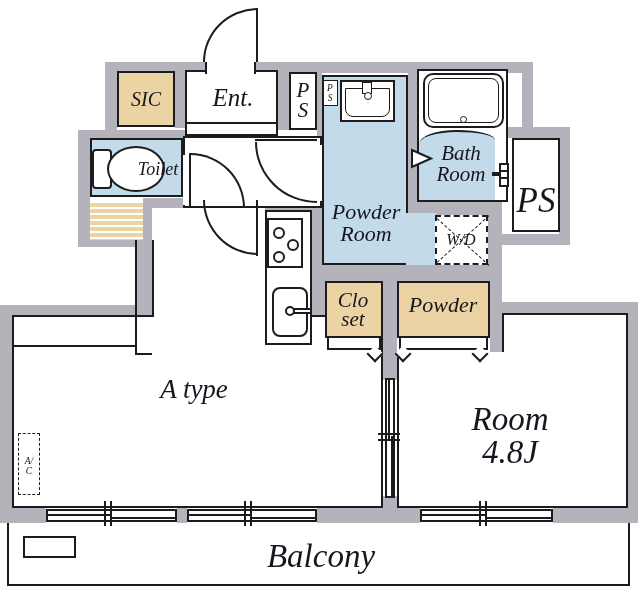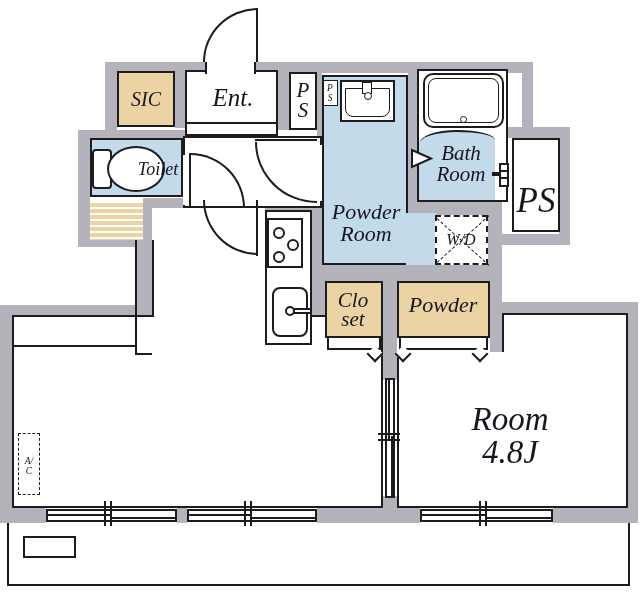--- a/index.html
+++ b/index.html
@@ -184,18 +184,20 @@
   <div class="lbl" style="left:158px;top:169px;font-size:18px">Toilet</div>
   <div class="lbl" style="left:366px;top:223px;font-size:22px">Powder
 Room</div>
   <div class="lbl" style="left:461px;top:164px;font-size:21px">Bath
 Room</div>
   <div class="lbl" style="left:536px;top:201px;font-size:35px">PS</div>
   <div class="lbl" style="left:461px;top:240px;font-size:16px">W/D</div>
   <div class="lbl" style="left:353px;top:310px;font-size:21px;line-height:0.9">Clo
 set</div>
   <div class="lbl" style="left:443px;top:305px;font-size:22px">Powder</div>
+  <div class="lbl" style="left:194px;top:390px;font-size:27px">A type</div>
   <div class="lbl" style="left:510px;top:436px;font-size:33px;line-height:1.0">Room
 4.8J</div>
+  <div class="lbl" style="left:321px;top:557px;font-size:33px">Balcony</div>
   <div class="lbl" style="left:29px;top:466px;font-size:9.5px;line-height:1.1">A/
 C</div>
 
 </div>
 
 </body></html>

